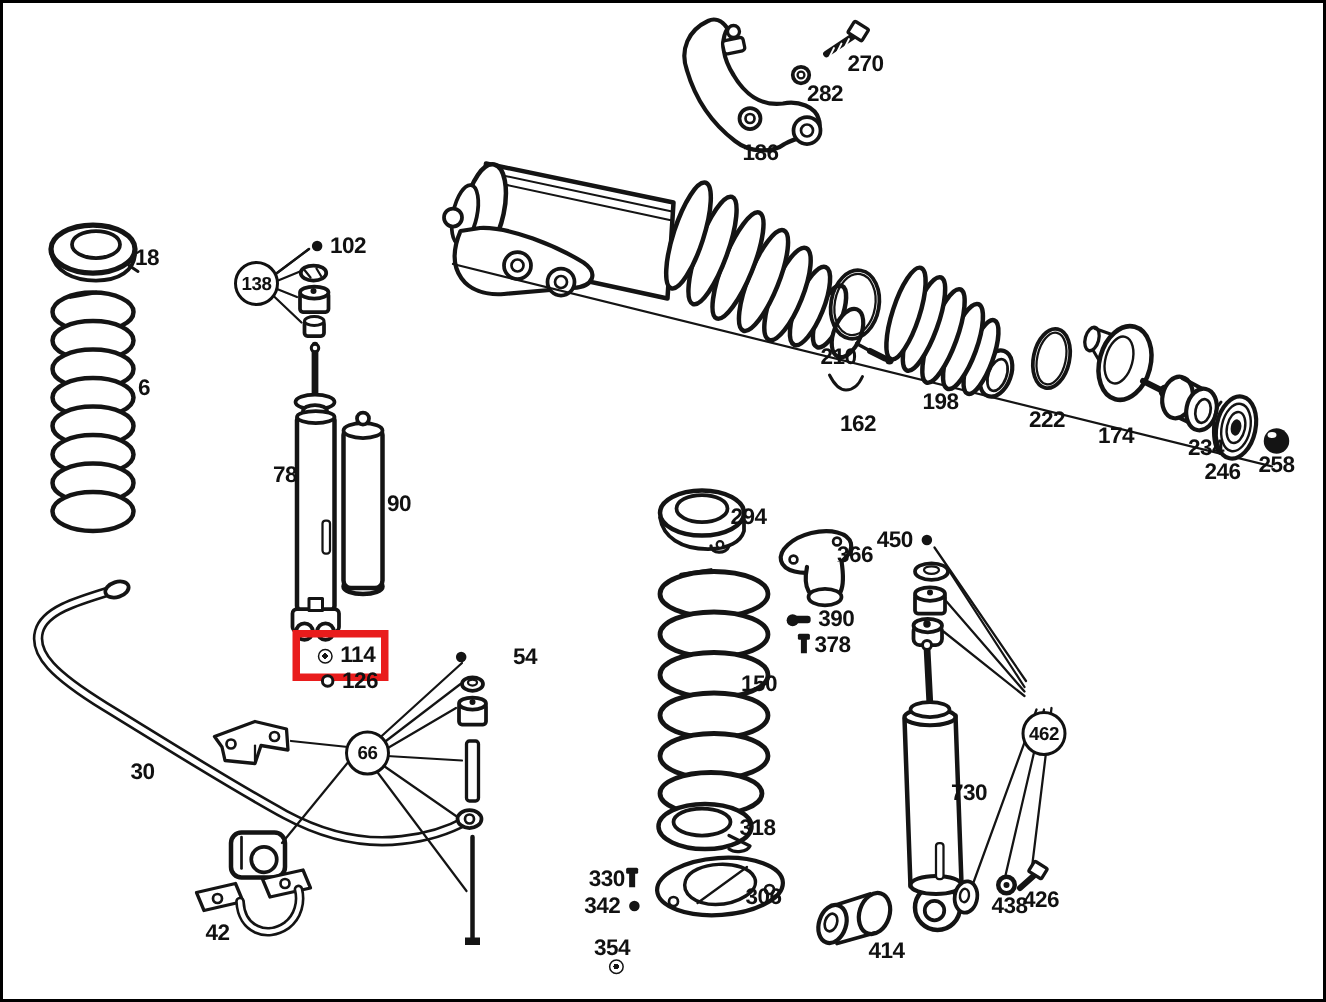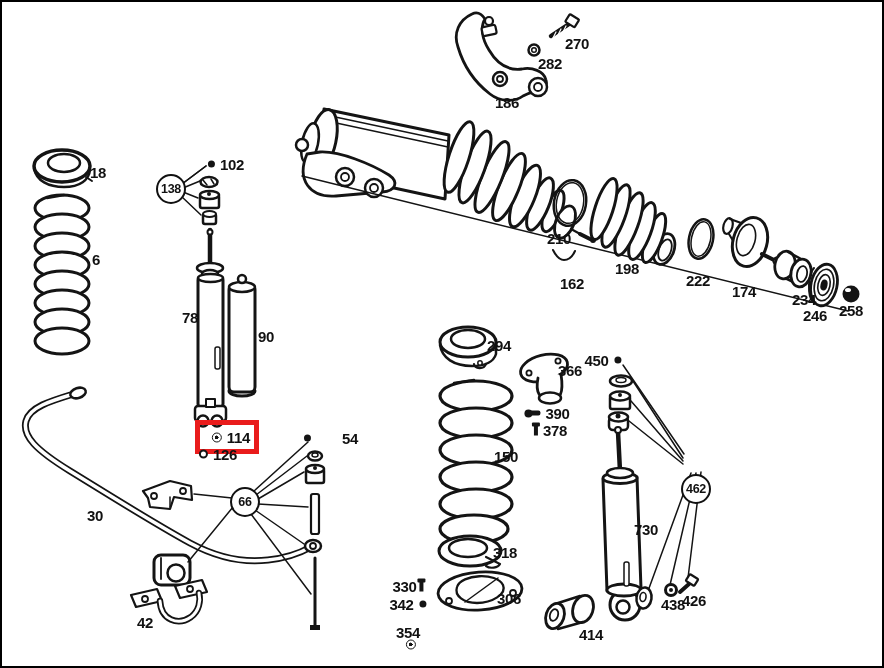--- a/index.html
+++ b/index.html
@@ -356,21 +356,21 @@
       <div class="plabel" style="left: 188px; top: 315px;">
         <span class="ptext">78</span>
       </div>
       <div class="plabel" style="left: 264px; top: 334px; justify-content: flex-end;">
         <span class="ptext">90</span>
       </div>
       <div class="plabel" style="left: 229px; top: 435px;">
         <span class="icon icon-swirl icon-before"></span>
         <span class="ptext">114</span>
       </div>
-      <div class="plabel" style="left: 216px; top: 452px;">
+      <div class="plabel" style="left: 231px; top: 452px;">
         <span class="icon icon-ring icon-before"></span>
         <span class="ptext">126</span>
       </div>
       <div class="plabel" style="left: 329px; top: 436px; gap: 26px;">
         <span class="icon icon-dot icon-before"></span>
         <span class="ptext">54</span>
       </div>
       <div class="plabel circled" style="left: 243px; top: 500px;">
         <span class="ptext">66</span>
       </div>

